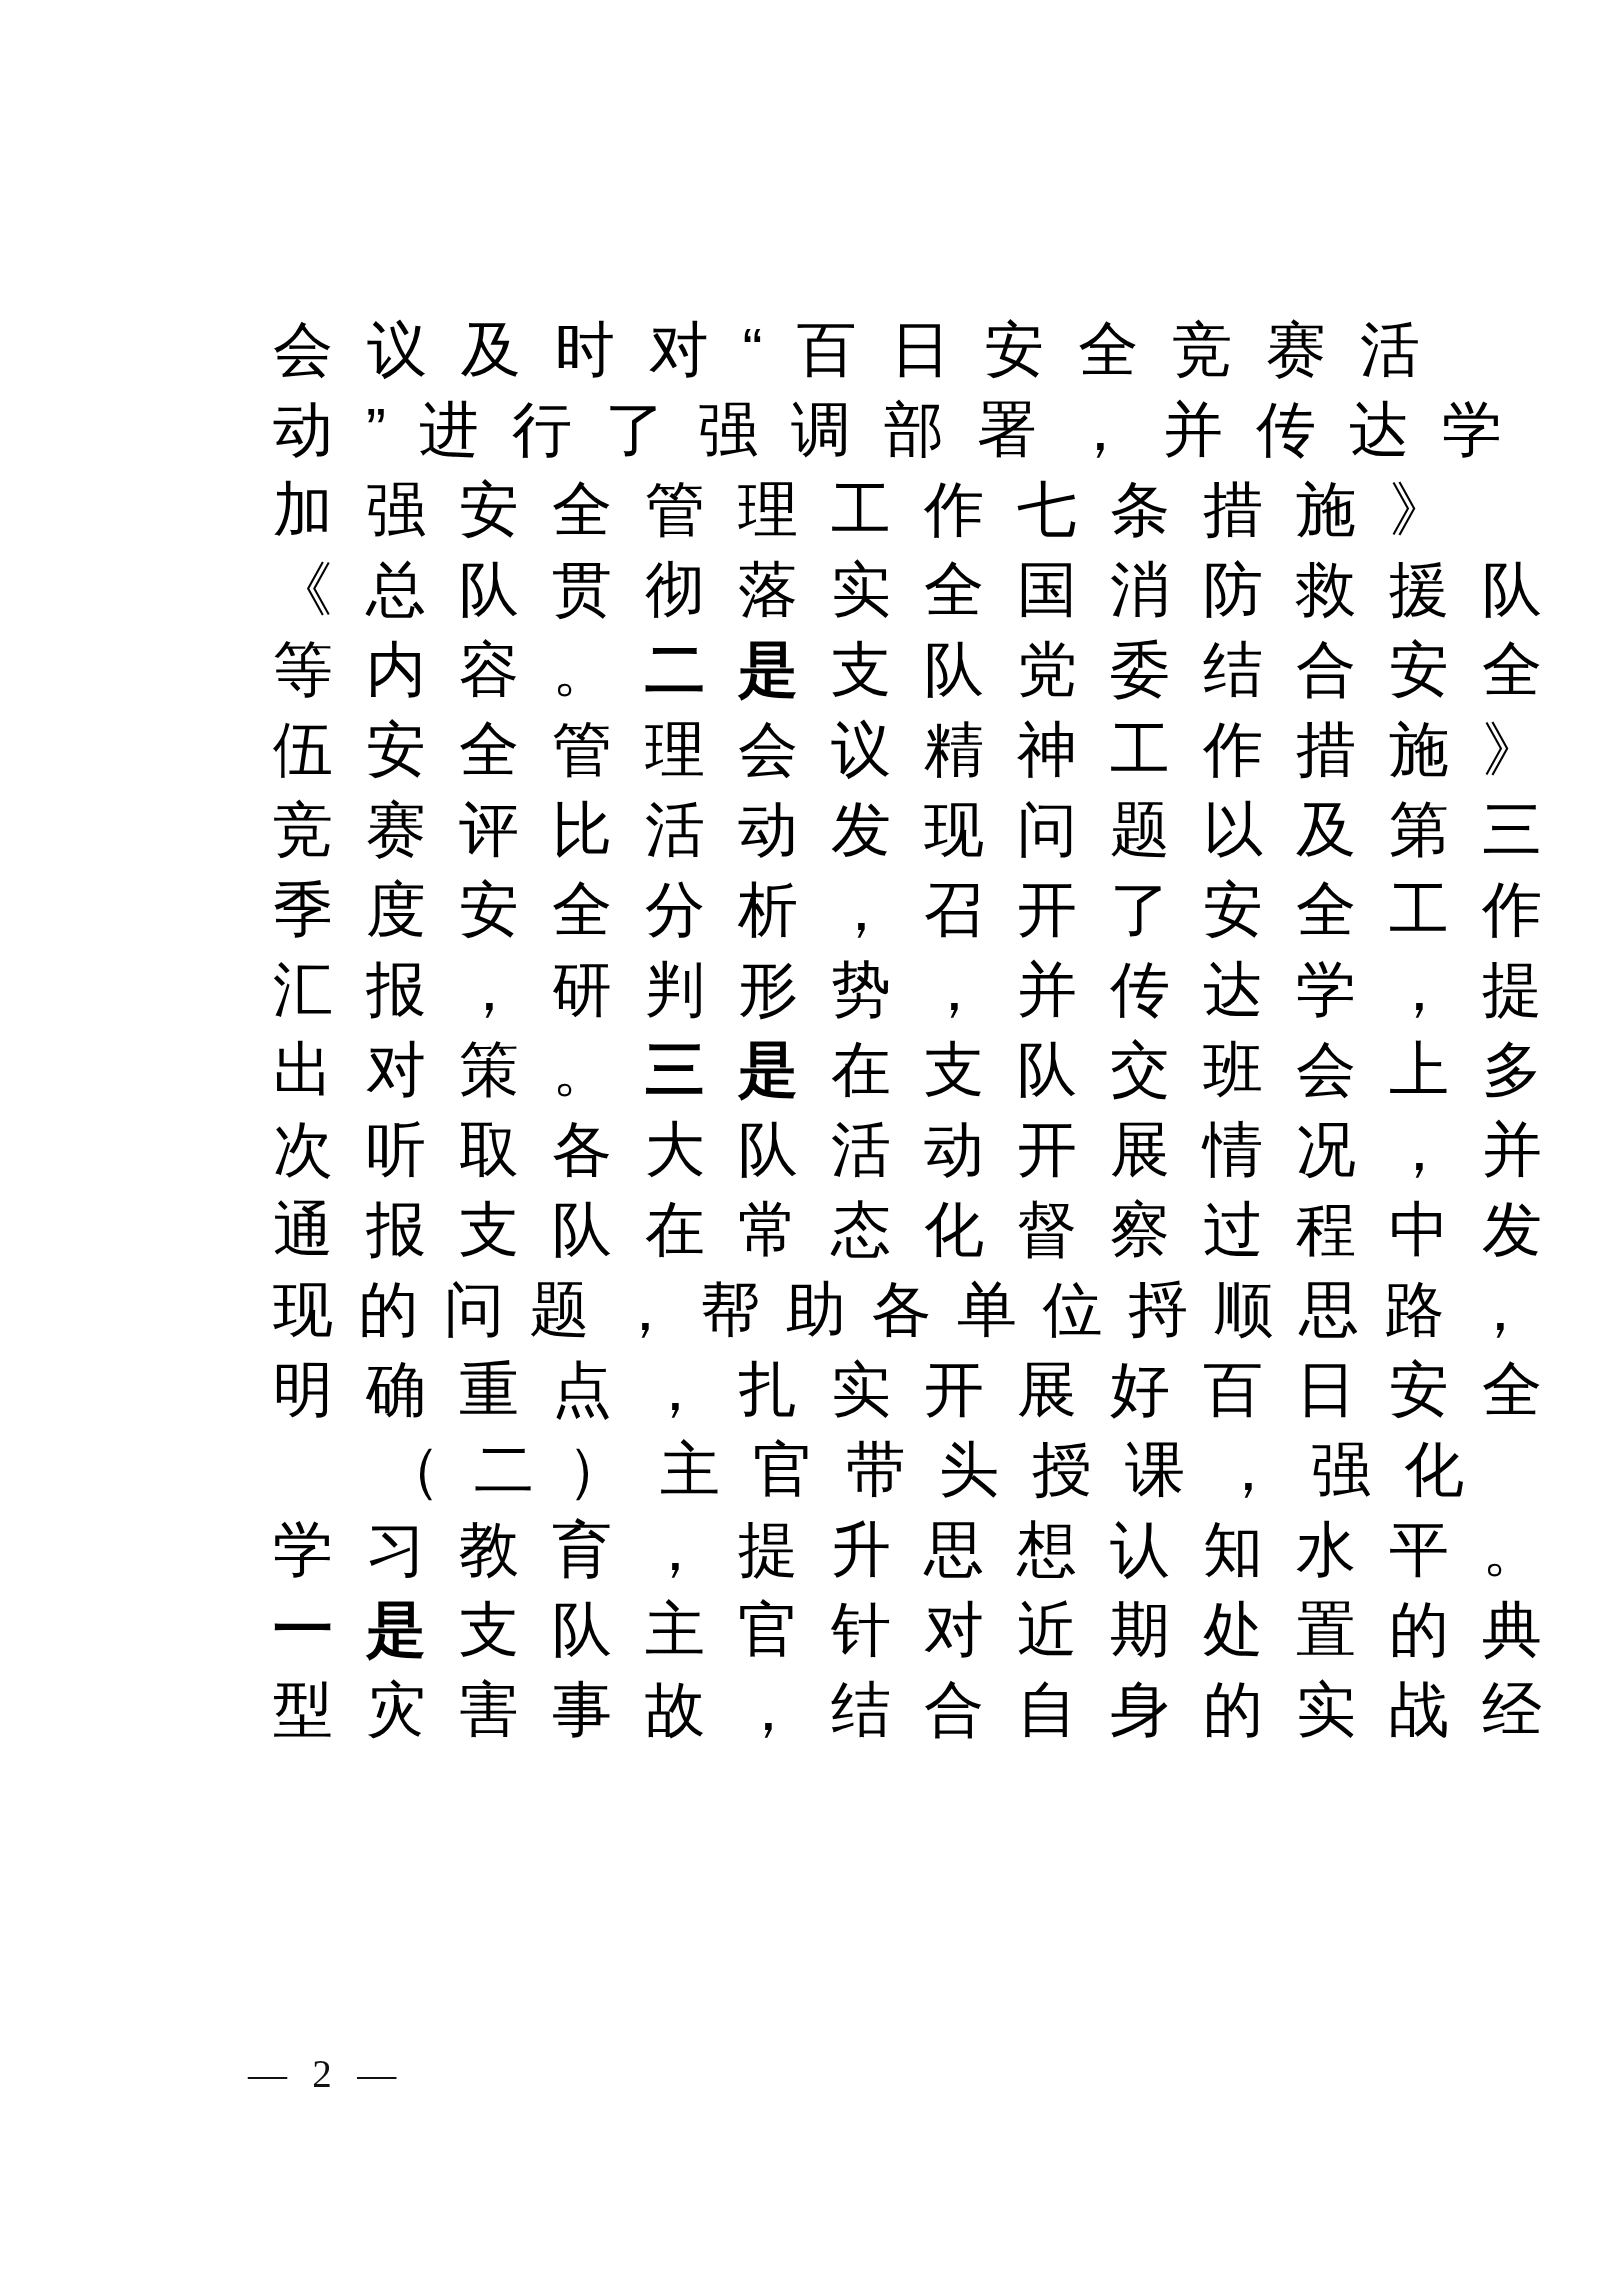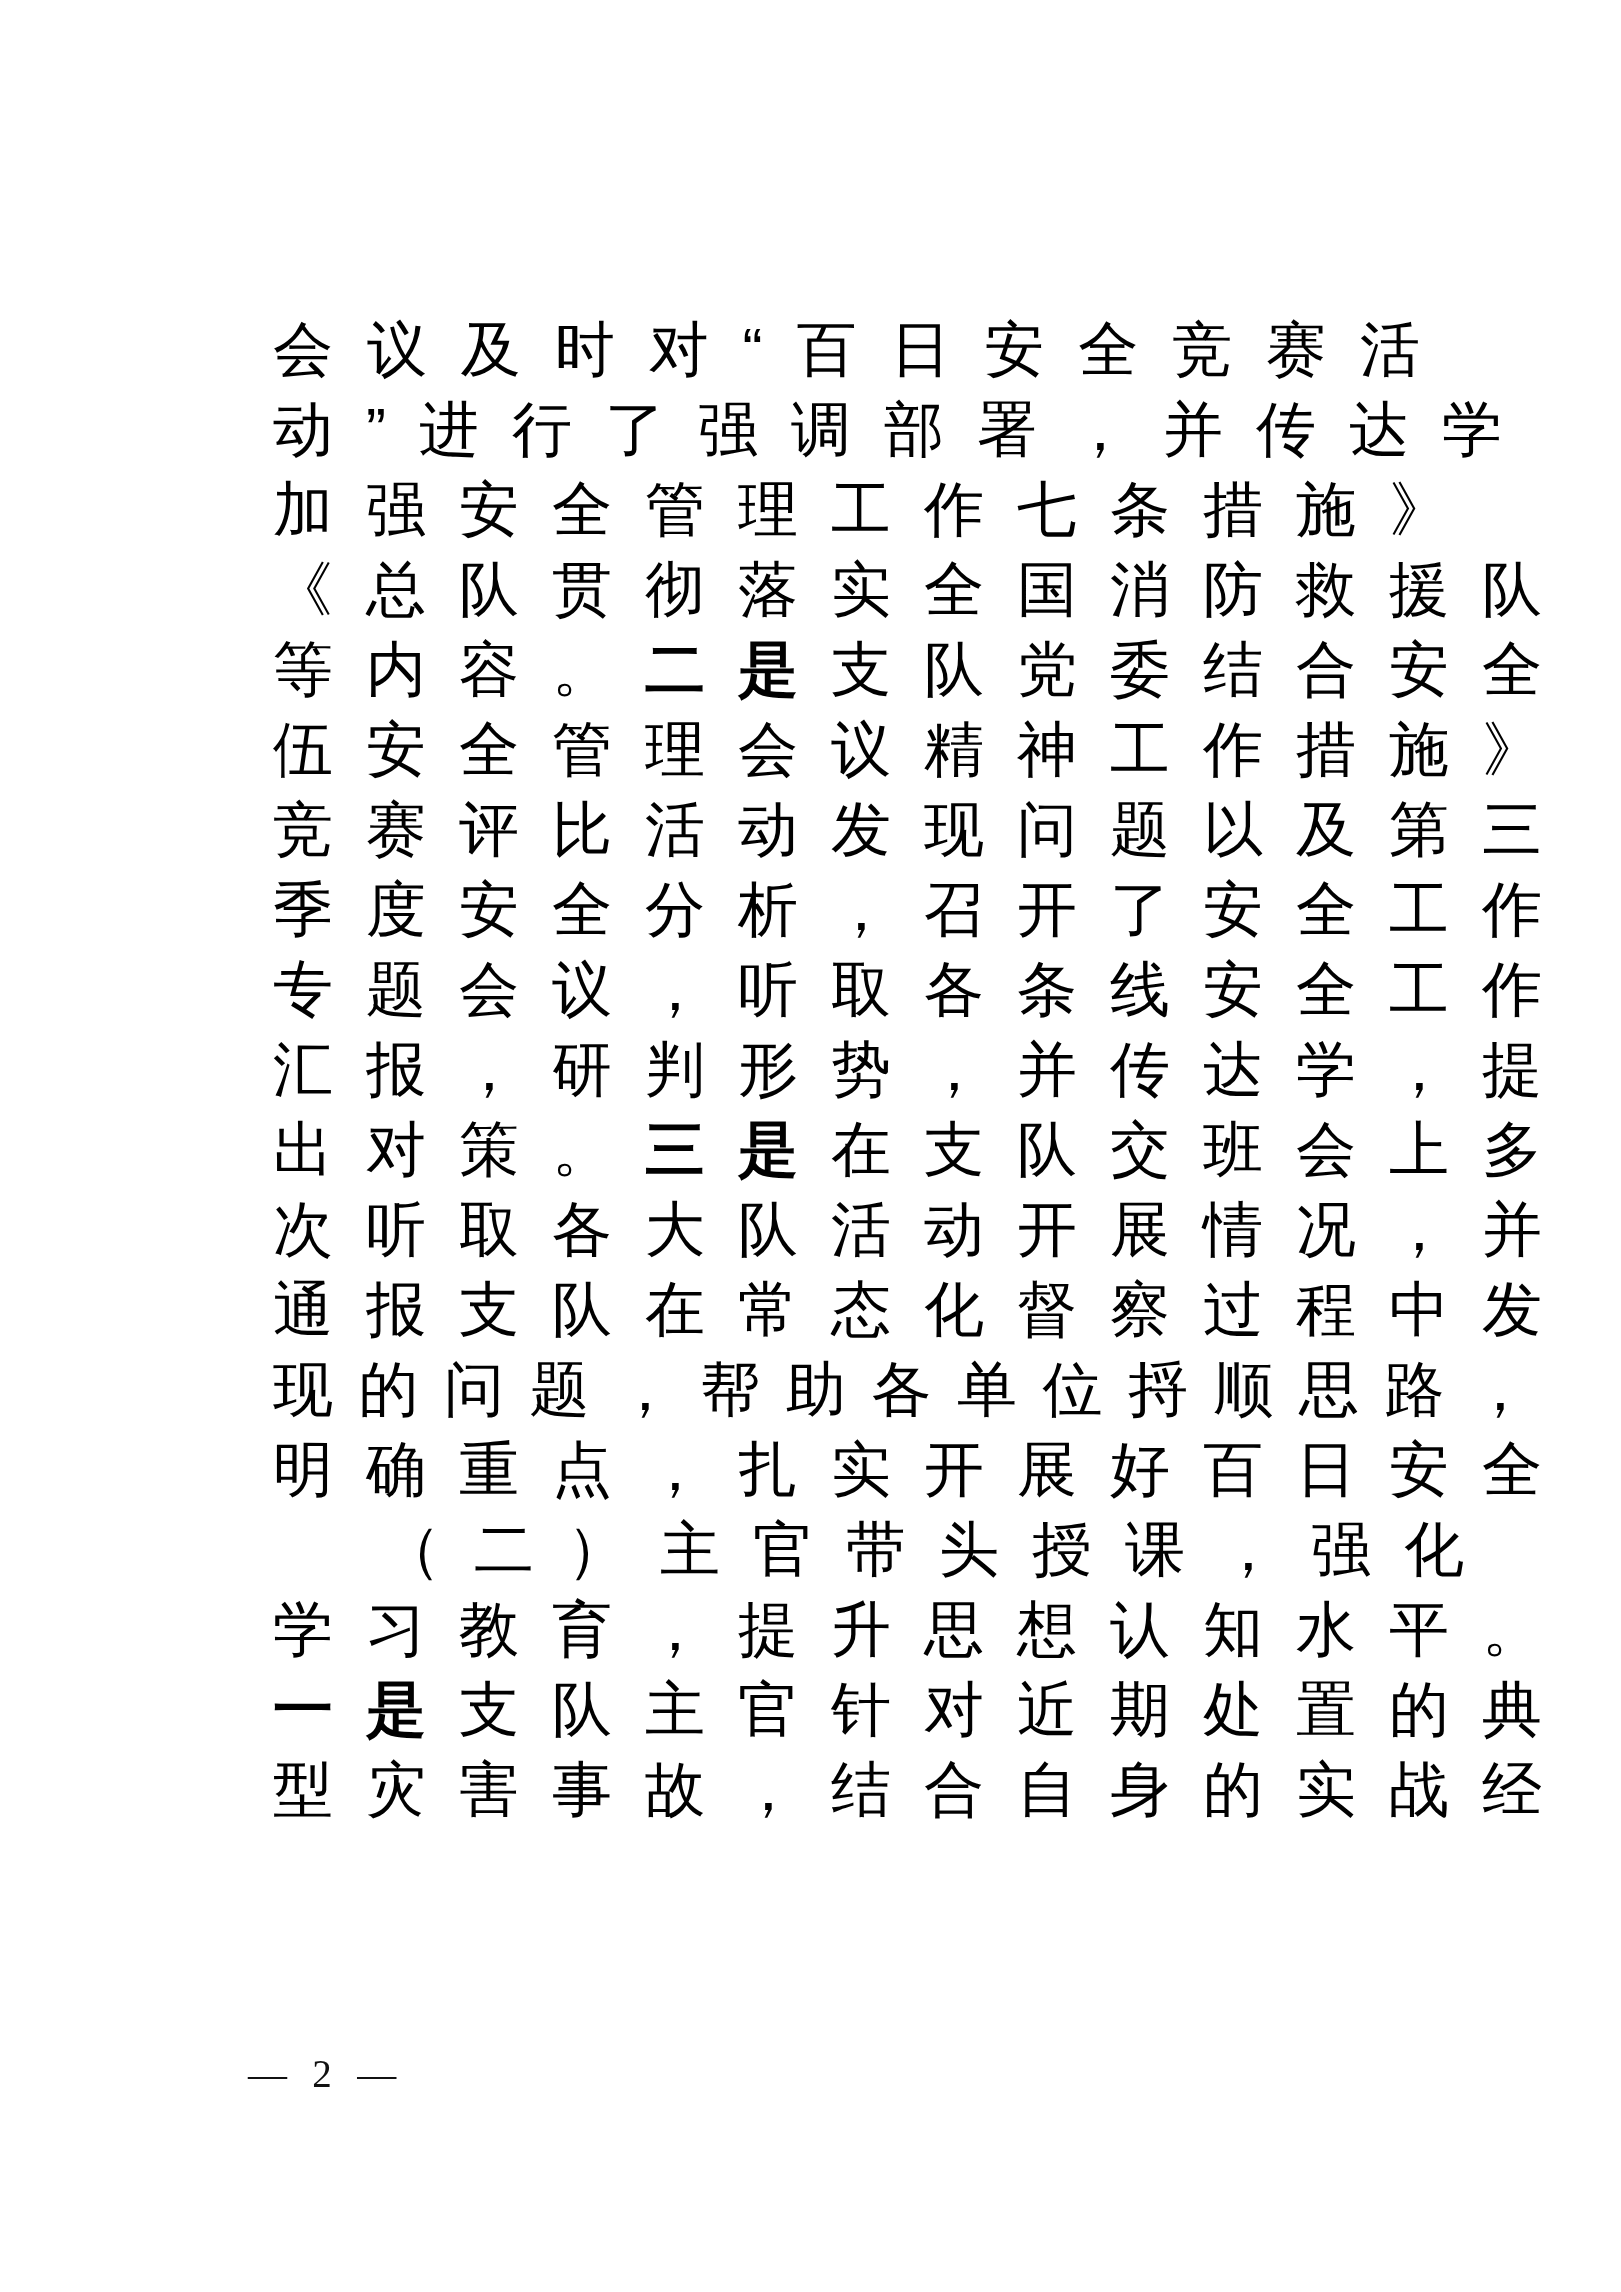--- a/index.html
+++ b/index.html
@@ -66,21 +66,20 @@
 <div class="page">
   <div class="body-text">
       <div class="line"><span>会议及时对“百日安全竞赛活</span></div>
       <div class="line"><span>动”进行了强调部署，并传达学</span></div>
       <div class="line"><span>加强安全管理工作七条措施》</span></div>
       <div class="line"><span>《总队贯彻落实全国消防救援队</span></div>
       <div class="line"><span>等内容。</span><span class="b">二是</span><span>支队党委结合安全</span></div>
       <div class="line"><span>伍安全管理会议精神工作措施》</span></div>
       <div class="line"><span>竞赛评比活动发现问题以及第三</span></div>
       <div class="line"><span>季度安全分析，召开了安全工作</span></div>
-      <div class="line"><span>专题会议，听取各条线安全工作</span></div>
       <div class="line"><span>汇报，研判形势，并传达学，提</span></div>
       <div class="line"><span>出对策。</span><span class="b">三是</span><span>在支队交班会上多</span></div>
       <div class="line"><span>次听取各大队活动开展情况，并</span></div>
       <div class="line"><span>通报支队在常态化督察过程中发</span></div>
       <div class="line tight"><span>现的问题，帮助各单位捋顺思路，</span></div>
       <div class="line"><span>明确重点，扎实开展好百日安全</span></div>
       <div class="line indent"><span>（二）主官带头授课，强化</span></div>
       <div class="line"><span>学习教育，提升思想认知水平。</span></div>
       <div class="line"><span class="b">一是</span><span>支队主官针对近期处置的典</span></div>
       <div class="line"><span>型灾害事故，结合自身的实战经</span></div>

